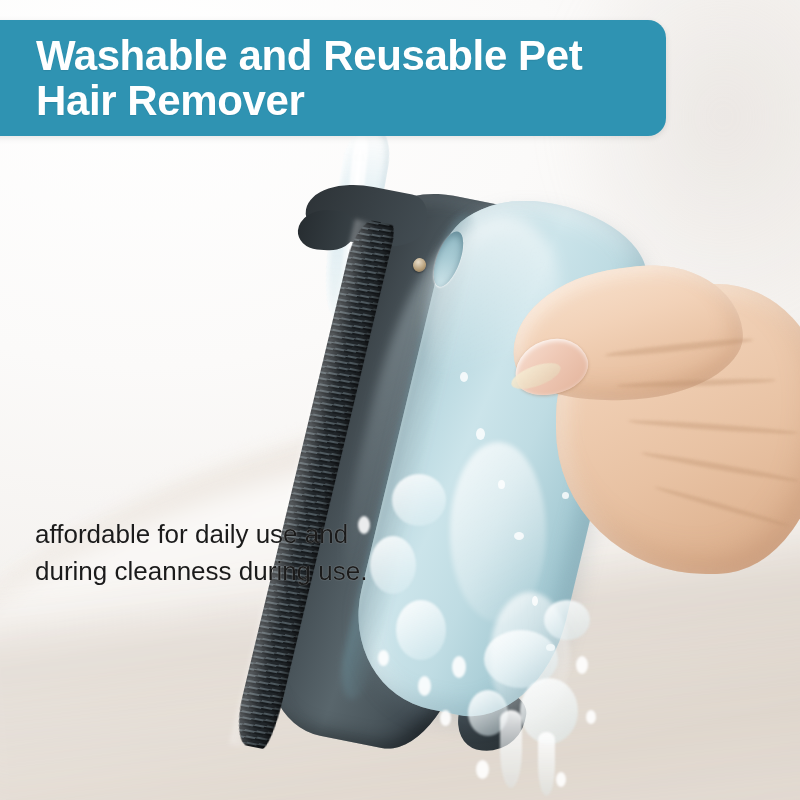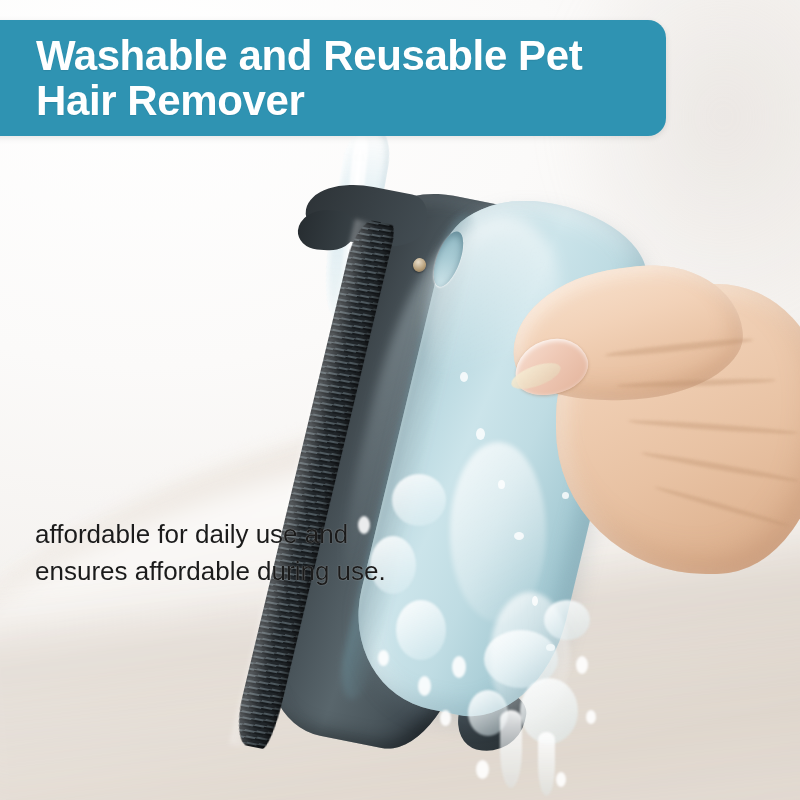--- a/index.html
+++ b/index.html
@@ -332,15 +332,15 @@
     </div>
 
   </div>
 
   <div class="banner">
     <h1 class="banner-title">Washable and Reusable Pet
 Hair Remover</h1>
   </div>
 
   <p class="caption">affordable for daily use and
-ensures affordable during use.</p>
+during cleanness during use.</p>
 
 </div>
 
 </body></html>

